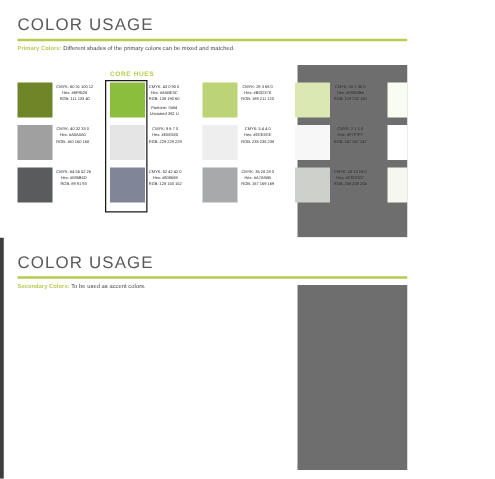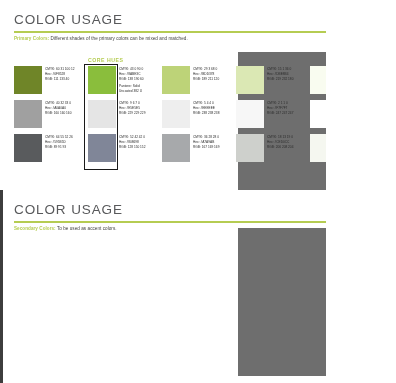--- a/index.html
+++ b/index.html
@@ -13,20 +13,21 @@
     font-family: "Liberation Sans", sans-serif;
     overflow: hidden;
     position: relative;
   }
 
   .slide {
     position: relative;
     width: 326px;
     background: #ffffff;
     overflow: hidden;
+    text-align: center;
   }
   .slide-primary { height: 190px; }
   .slide-secondary { height: 193px; }
 
   
   .left-bar {
     position: absolute;
     left: 0;
     top: 0;
     width: 3px;

